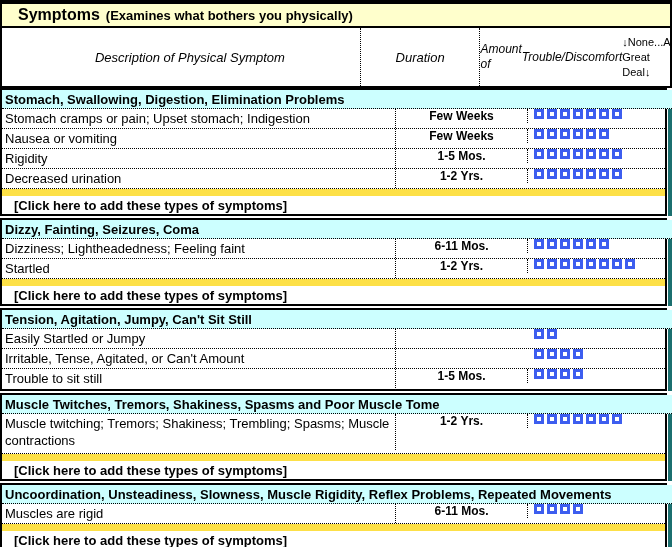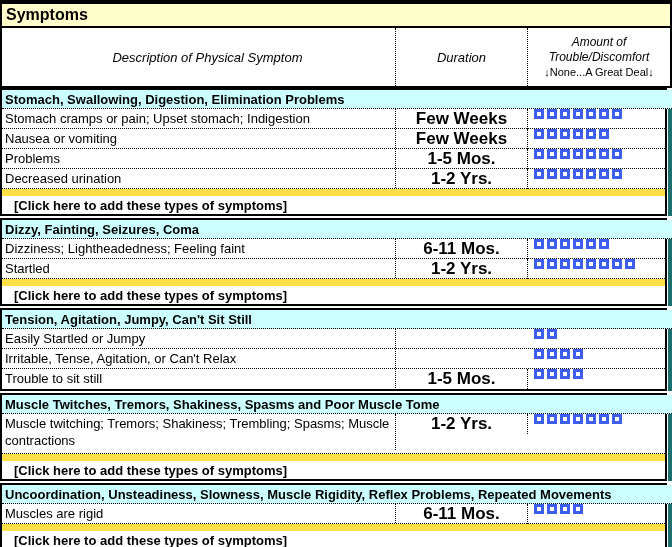--- a/index.html
+++ b/index.html
@@ -12,21 +12,21 @@
   .page { width: 672px; position: relative; }
 
   
   .title-bar {
     height: 28px;
     background: var(--title-bg, #FFFFCC);
     border: 2px solid #000;
     border-top-width: 4px;
     display: flex;
     align-items: center;
-    padding-left: 4px;
+    padding-left: 16px;
     gap: 6px;
     white-space: nowrap;
   }
   .title-main { font-weight: bold; font-size: 16px; }
   .title-sub  { font-weight: bold; font-size: 13px; }
 
   
   .col-header {
     height: 60px;
     border: 2px solid #000;
@@ -42,21 +42,21 @@
     padding-left: 18px;
   }
   .ch-dur {
     width: 132px;
     display: flex; align-items: center; justify-content: center;
     font-style: italic; font-size: 13px;
     border-right: 1px dotted #000;
   }
   .ch-amt {
     flex: 1;
-    display: flex; flex-direction: column;
+    display: flex; 
     align-items: center; justify-content: center;
     font-size: 12px; line-height: 15px;
   }
   .ch-amt .it { font-style: italic; }
   .ch-scale { font-size: 11px; }
 
   
   .section {
     width: 667px;
     border: 2px solid #000;
@@ -98,21 +98,21 @@
     width: 394px;
     font-size: 13px;
     padding: 1px 3px;
     display: flex; align-items: center;
     border-right: 1px dotted #000;
     line-height: 17px;
   }
   .cell-dur {
     width: 132px;
     font-weight: bold;
-    font-size: 17px;
+    font-size: 12px;
     display: flex; align-items: center; justify-content: center;
     border-right: 1px dotted #000;
   }
   .cell-amt {
     flex: 1;
     display: flex; align-items: center;
     gap: 3px;
     padding-left: 6px;
   }
   .sq {
@@ -138,20 +138,21 @@
     margin-top: 7px;
   }
 </style>
 </head>
 <body>
 
 <div class="page">
 
   <div class="title-bar">
     <span class="title-main">Symptoms</span>
+    <span class="title-sub">(Examines what bothers you physically)</span>
   </div>
 
   <div class="col-header">
     <div class="ch-desc">Description of Physical Symptom</div>
     <div class="ch-dur">Duration</div>
     <div class="ch-amt">
       <span class="it">Amount of</span>
       <span class="it">Trouble/Discomfort</span>
       <span class="ch-scale">↓None...A Great Deal↓</span>
     </div>
@@ -179,21 +180,21 @@
           <div class="cell-amt">
             <span class="sq"></span>
             <span class="sq"></span>
             <span class="sq"></span>
             <span class="sq"></span>
             <span class="sq"></span>
             <span class="sq"></span>
           </div>
         </div>
         <div class="row">
-          <div class="cell-desc">Problems</div>
+          <div class="cell-desc">Rigidity</div>
           <div class="cell-dur">1-5 Mos.</div>
           <div class="cell-amt">
             <span class="sq"></span>
             <span class="sq"></span>
             <span class="sq"></span>
             <span class="sq"></span>
             <span class="sq"></span>
             <span class="sq"></span>
             <span class="sq"></span>
           </div>
@@ -247,21 +248,21 @@
         <div class="section-header">Tension, Agitation, Jumpy, Can't Sit Still</div>
         <div class="row">
           <div class="cell-desc">Easily Startled or Jumpy</div>
           <div class="cell-dur"></div>
           <div class="cell-amt">
             <span class="sq"></span>
             <span class="sq"></span>
           </div>
         </div>
         <div class="row">
-          <div class="cell-desc">Irritable, Tense, Agitation, or Can't Relax</div>
+          <div class="cell-desc">Irritable, Tense, Agitated, or Can't Amount</div>
           <div class="cell-dur"></div>
           <div class="cell-amt">
             <span class="sq"></span>
             <span class="sq"></span>
             <span class="sq"></span>
             <span class="sq"></span>
           </div>
         </div>
         <div class="row">
           <div class="cell-desc">Trouble to sit still</div>

